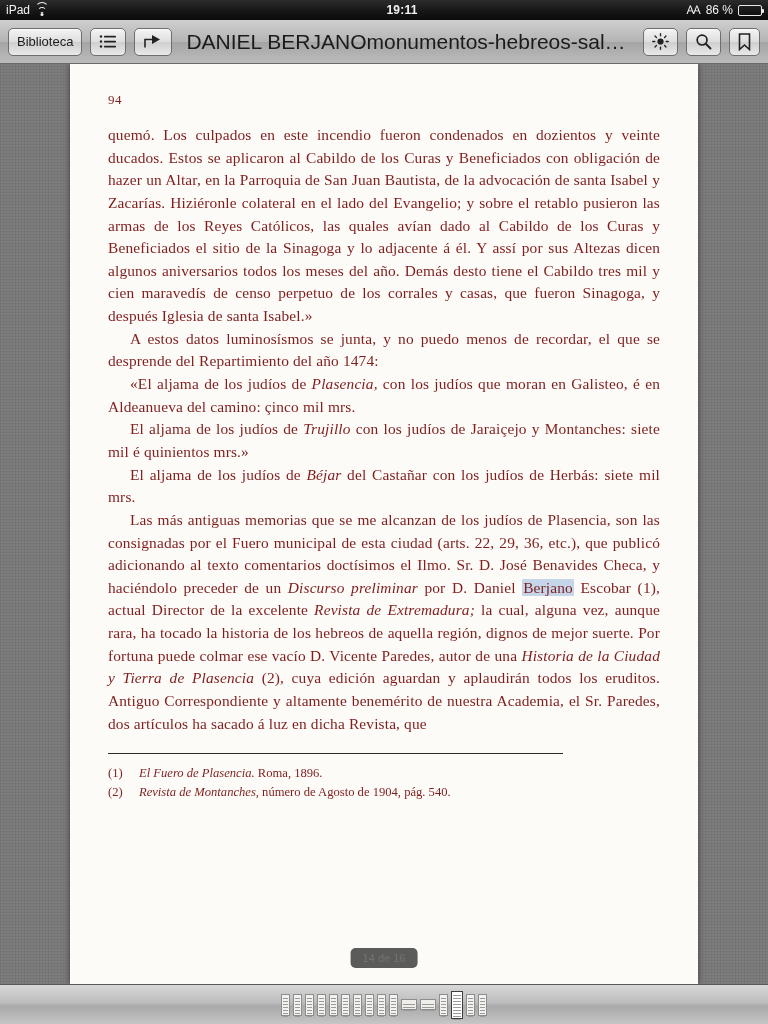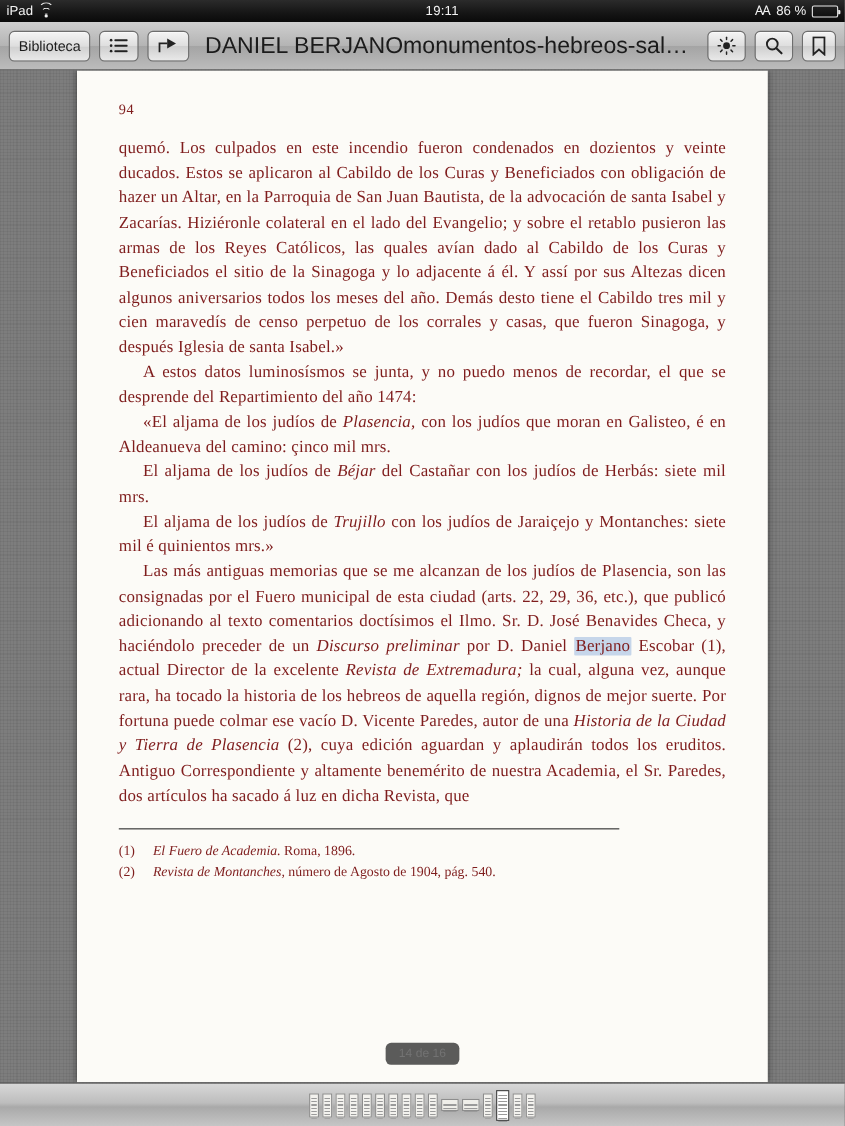--- a/index.html
+++ b/index.html
@@ -31,21 +31,21 @@
     padding: 0 6px;
     font-size: 12px;
     position: relative;
     flex: 0 0 20px;
   }
   .sb-left { display: flex; align-items: center; gap: 5px; }
   .sb-right { display: flex; align-items: center; gap: 5px; margin-left: auto; }
   .sb-center {
     position: absolute; left: 0; right: 0; top: 0; bottom: 0;
     display: flex; align-items: center; justify-content: center;
-    font-size: 12px; font-weight: normal; letter-spacing: .2px;
+    font-size: 12px; font-weight: bold; letter-spacing: .2px;
     pointer-events: none;
     padding-left: 36px;
   }
   .device-name { font-size: 12px; }
   .wifi { display: inline-block; width: 14px; height: 11px; position: relative; }
   .wifi i {
     position: absolute; left: 50%; transform: translateX(-50%);
     border: 1.5px solid #f2f2f2; border-bottom-color: transparent;
     border-left-color: transparent; border-right-color: transparent;
     border-radius: 50%;
@@ -283,31 +283,31 @@
       <div class="book">
 
         <div class="run-head">
           <span class="folio">94</span>
         </div>
 
         <div class="body-col" id="body-col">
             <p><span>quemó. Los culpados en este incendio fueron condenados en dozientos y veinte ducados. Estos se aplicaron al Cabildo de los Curas y Beneficiados con obligación de hazer un Altar, en la Parroquia de San Juan Bautista, de la advocación de santa Isabel y Zacarías. Hiziéronle colateral en el lado del Evangelio; y sobre el retablo pusieron las armas de los Reyes Católicos, las quales avían dado al Cabildo de los Curas y Beneficiados el sitio de la Sinagoga y lo adjacente á él. Y assí por sus Altezas dicen algunos aniversarios todos los meses del año. Demás desto tiene el Cabildo tres mil y cien maravedís de censo perpetuo de los corrales y casas, que fueron Sinagoga, y después Iglesia de santa Isabel.»</span></p>
             <p class="ind"><span>A estos datos luminosísmos se junta, y no puedo menos de recordar, el que se desprende del Repartimiento del año 1474:</span></p>
             <p class="ind"><span>«El aljama de los judíos de </span><em>Plasencia,</em><span> con los judíos que moran en Galisteo, é en Aldeanueva del camino: çinco mil mrs.</span></p>
+            <p class="ind"><span>El aljama de los judíos de </span><em>Trujillo</em><span> con los judíos de Jaraiçejo y Montanches: siete mil é quinientos mrs.»</span></p>
             <p class="ind"><span>El aljama de los judíos de </span><em>Béjar</em><span> del Castañar con los judíos de Herbás: siete mil mrs.</span></p>
-            <p class="ind"><span>El aljama de los judíos de </span><em>Trujillo</em><span> con los judíos de Jaraiçejo y Montanches: siete mil é quinientos mrs.»</span></p>
             <p class="ind"><span>Las más antiguas memorias que se me alcanzan de los judíos de Plasencia, son las consignadas por el Fuero municipal de esta ciudad (arts. 22, 29, 36, etc.), que publicó adicionando al texto comentarios doctísimos el Ilmo. Sr. D. José Benavides Checa, y haciéndolo preceder de un </span><em>Discurso preliminar</em><span> por D. Daniel </span><span class="hl">Berjano</span><span> Escobar (1), actual Director de la excelente </span><em>Revista de Extremadura;</em><span> la cual, alguna vez, aunque rara, ha tocado la historia de los hebreos de aquella región, dignos de mejor suerte. Por fortuna puede colmar ese vacío D. Vicente Paredes, autor de una </span><em>Historia de la Ciudad y Tierra de Plasencia</em><span> (2), cuya edición aguardan y aplaudirán todos los eruditos. Antiguo Correspondiente y altamente benemérito de nuestra Academia, el Sr. Paredes, dos artículos ha sacado á luz en dicha Revista, que</span></p>
           </div>
 
         <hr class="rule">
 
         <div class="notes" id="notes">
             <div class="note">
               <span class="num">(1)</span>
-              <span><em>El Fuero de Academia.</em><span> Roma, 1896.</span></span>
+              <span><em>El Fuero de Plasencia.</em><span> Roma, 1896.</span></span>
             </div>
             <div class="note">
               <span class="num">(2)</span>
               <span><em>Revista de Montanches,</em><span> número de Agosto de 1904, pág. 540.</span></span>
             </div>
           </div>
       </div>
 
       <div class="page-pill">14 de 16</div>
     </div>

